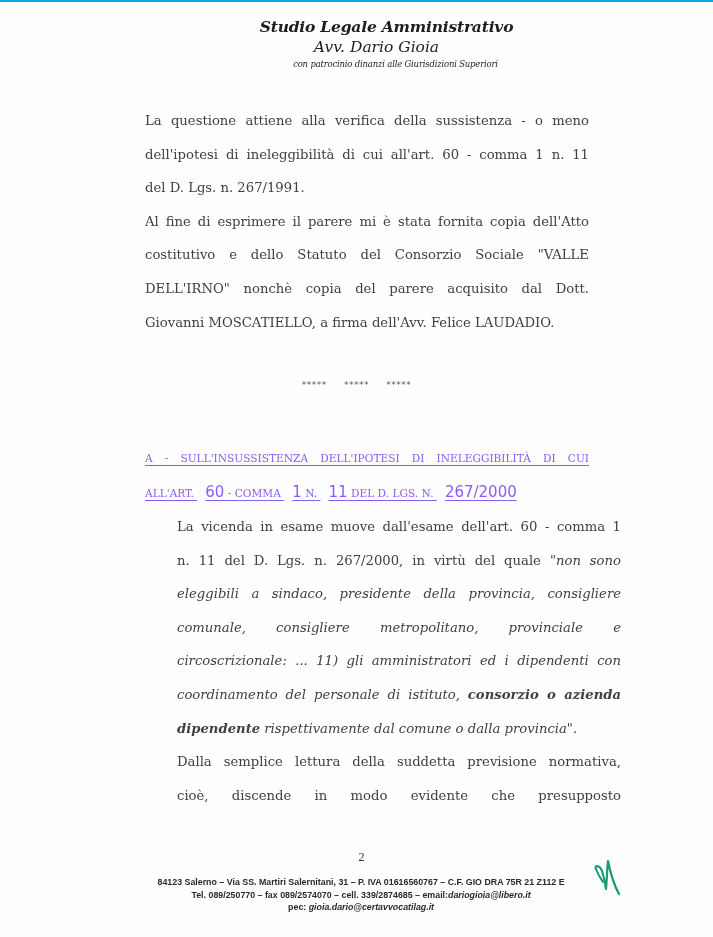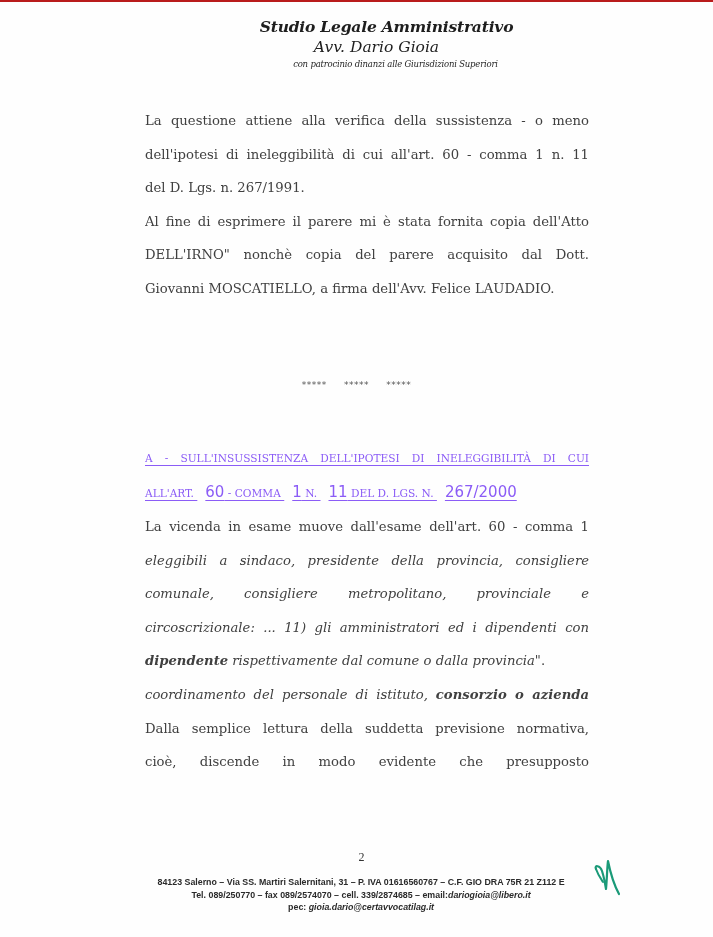--- a/index.html
+++ b/index.html
@@ -1,21 +1,21 @@
 <!DOCTYPE html>
 <html><head>
   <meta charset="utf-8">
   <style>
     * { margin: 0; padding: 0; box-sizing: border-box; }
     html, body {
       width: 713px; height: 937px; background: #ffffff; overflow: hidden;
     }
     .page {
       position: relative; width: 713px; height: 937px; background: #fefefe;
-      border-top: 2px solid #b91c1c;
+      border-top: 2px solid #0ea5e9;
     }
     .letterhead { position: absolute; top: 14px; left: 0; width: 713px; text-align: center; color: #1e1e1e; }
     .lh-firm {
       font-family: "DejaVu Serif", serif; font-style: italic; font-weight: bold;
       font-size: 15.5px; line-height: 22px; letter-spacing: -0.2px; padding-left: 60px;
     }
     .lh-name {
       font-family: "DejaVu Serif", serif; font-style: italic;
       font-size: 15.5px; line-height: 19px; padding-left: 40px;
     }
@@ -76,38 +76,40 @@
     <div class="lh-firm">Studio Legale Amministrativo</div>
     <div class="lh-name">Avv. Dario Gioia</div>
     <div class="lh-sub">con patrocinio dinanzi alle Giurisdizioni Superiori</div>
   </div>
 
   <div class="body-text" style="top:102px;">
     <span class="line just">La questione attiene alla verifica della sussistenza - o meno</span>
     <span class="line just">dell'ipotesi di ineleggibilità di cui all'art. 60 - comma 1 n. 11</span>
     <span class="line">del D. Lgs. n. 267/1991.</span>
     <span class="line just">Al fine di esprimere il parere mi è stata fornita copia dell'Atto</span>
+    <span class="line just">costitutivo e dello Statuto del Consorzio Sociale "VALLE</span>
     <span class="line just">DELL'IRNO" nonchè copia del parere acquisito dal Dott.</span>
     <span class="line">Giovanni MOSCATIELLO, a firma dell'Avv. Felice LAUDADIO.</span>
   </div>
 
   <div class="sep">***** ***** *****</div>
 
   <div class="heading" style="top:440px;">
     <span class="hl hl1">A - SULL'INSUSSISTENZA DELL'IPOTESI DI INELEGGIBILITÀ DI CUI</span>
     <span class="hl hl2"><span>ALL'ART. </span><span class="big">60</span><span> - COMMA </span><span class="big">1</span><span> N. </span><span class="big">11</span><span> DEL D. LGS. N. </span><span class="big">267/2000</span></span>
   </div>
 
-  <div class="body-text" style="top:508px;">
+  <div class="body-text" style="top:508px;margin-left:32px;">
     <span class="line just">La vicenda in esame muove dall'esame dell'art. 60 - comma 1</span>
+    <span class="line just"><span>n. 11 del D. Lgs. n. 267/2000, in virtù del quale "</span><span class="it">non sono</span></span>
     <span class="line just it">eleggibili a sindaco, presidente della provincia, consigliere</span>
     <span class="line just it">comunale, consigliere metropolitano, provinciale e</span>
     <span class="line just it"><span>circoscrizionale: ... 11) </span><span class="ul">gli amministratori ed i dipendenti con</span></span>
+    <span class="line just it"><span class="ul">coordinamento del personale di istituto, </span><span class="ul b">consorzio o azienda</span></span>
     <span class="line it"><span class="ul b">dipendente</span><span class="ul"> rispettivamente dal comune o dalla provincia</span><span style="font-style:normal">".</span></span>
-    <span class="line just it"><span class="ul">coordinamento del personale di istituto, </span><span class="ul b">consorzio o azienda</span></span>
     <span class="line just">Dalla semplice lettura della suddetta previsione normativa,</span>
     <span class="line just">cioè, discende in modo evidente che presupposto</span>
   </div>
 
   <div class="page-number">2</div>
 
   <div class="footer">
     <div>84123 Salerno – Via SS. Martiri Salernitani, 31 – P. IVA 01616560767 – C.F. GIO DRA 75R 21 Z112 E</div>
     <div><span>Tel. 089/250770 – fax 089/2574070 – cell. 339/2874685 – email:</span><span class="it">dariogioia@libero.it</span></div>
     <div><span>pec: </span><span class="it">gioia.dario@certavvocatilag.it</span></div>

